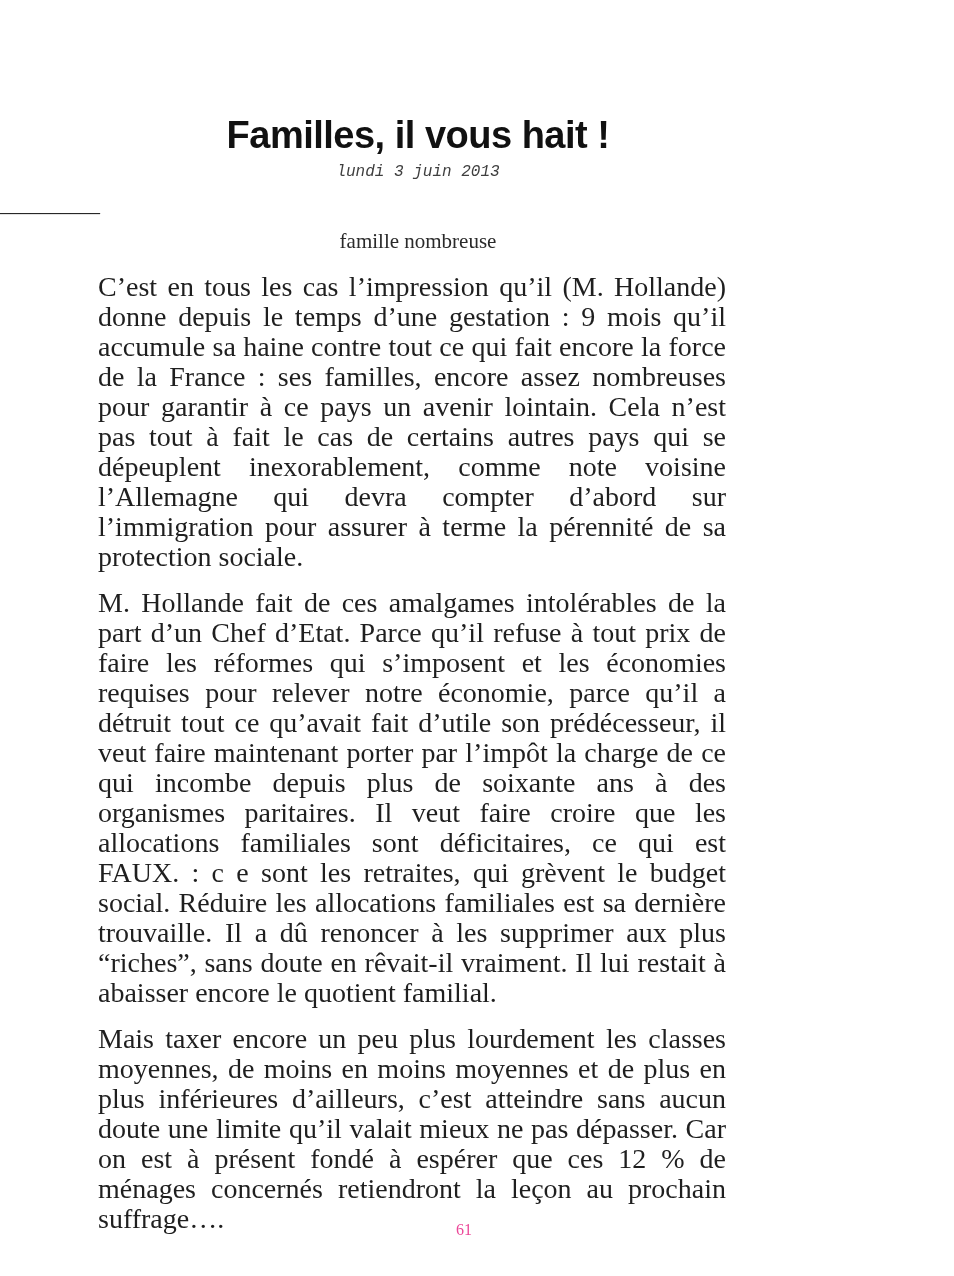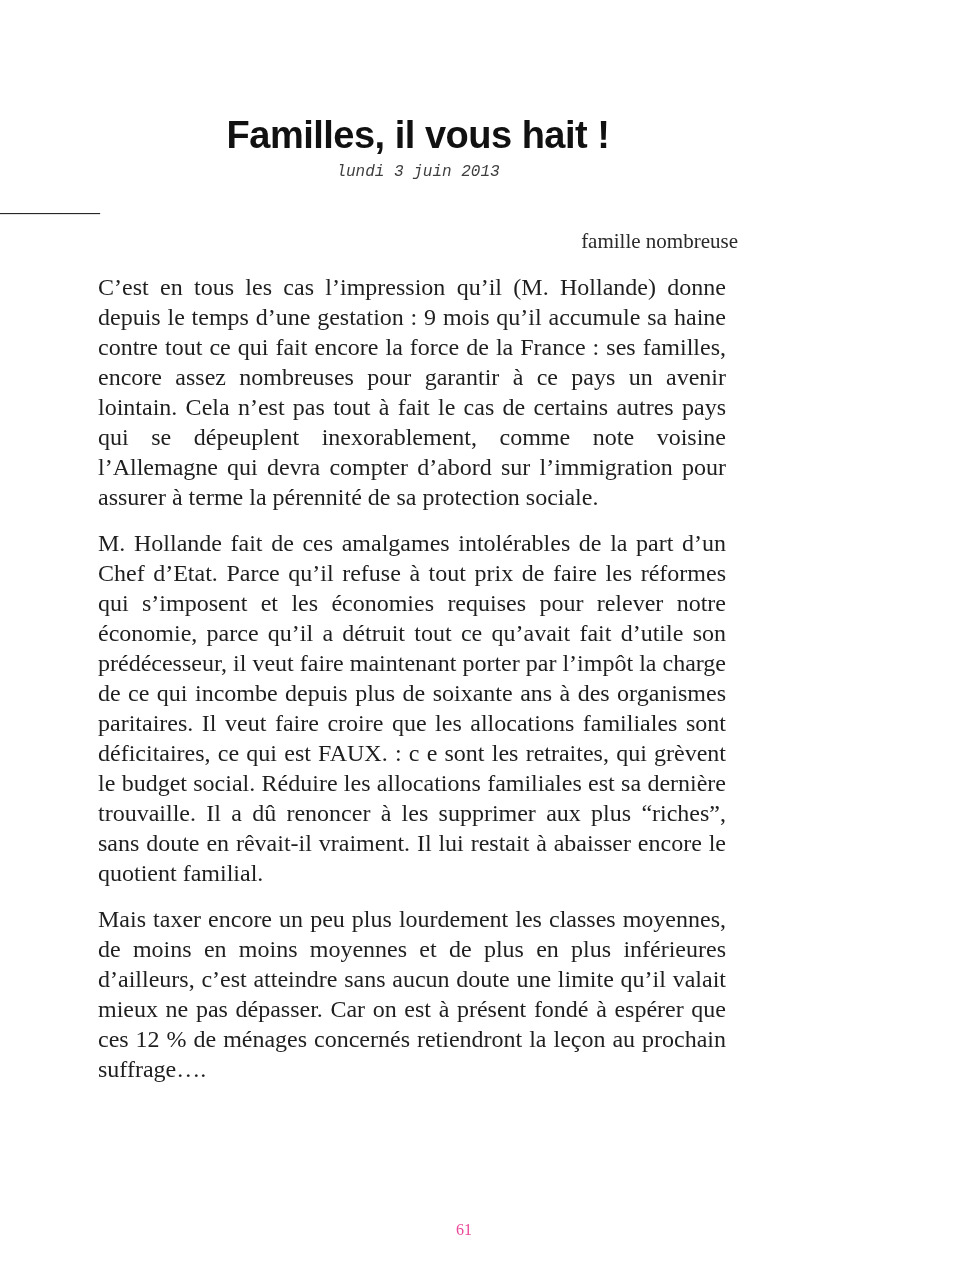--- a/index.html
+++ b/index.html
@@ -51,26 +51,26 @@
     text-align: left;
   }
   .doc-body {
     width: 640px;
     margin: 0 auto;
   }
   .doc-lead {
     margin: 12px 0 0 0;
     font-size: 21px;
     line-height: 30px;
-    text-align: right;
+    text-align: center;
     color: #2a2a2a;
   }
   .doc-body p.para {
     margin: 16px 12px 0 0;
-    font-size: 24px;
+    font-size: 28px;
     line-height: 30px;
     text-align: justify;
     color: #1f1f1f;
   }
   .page-number {
     position: absolute;
     top: 1220px;
     left: 0;
     width: 100%;
     text-align: center;

